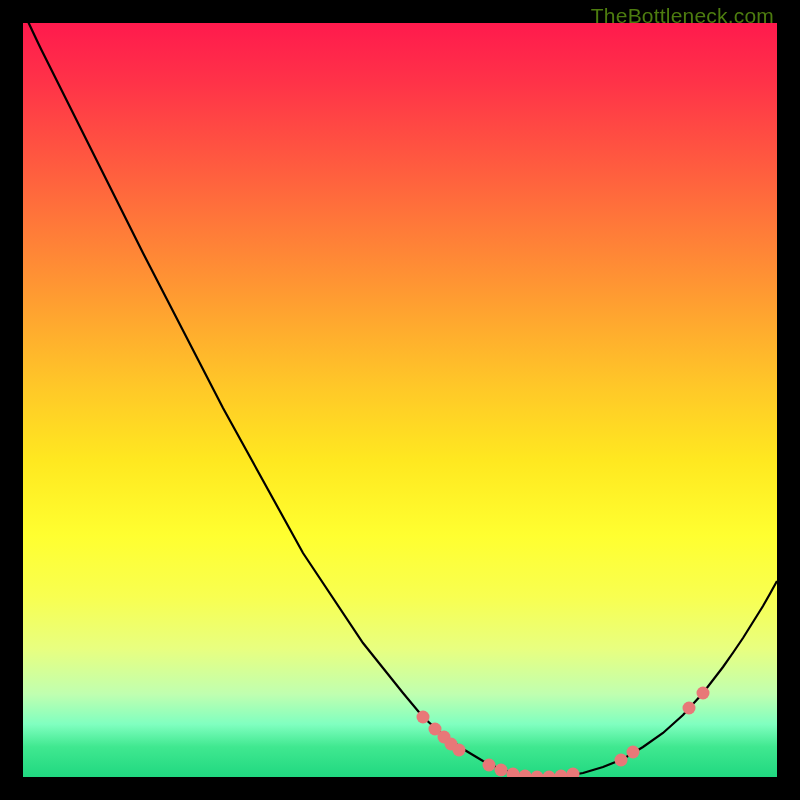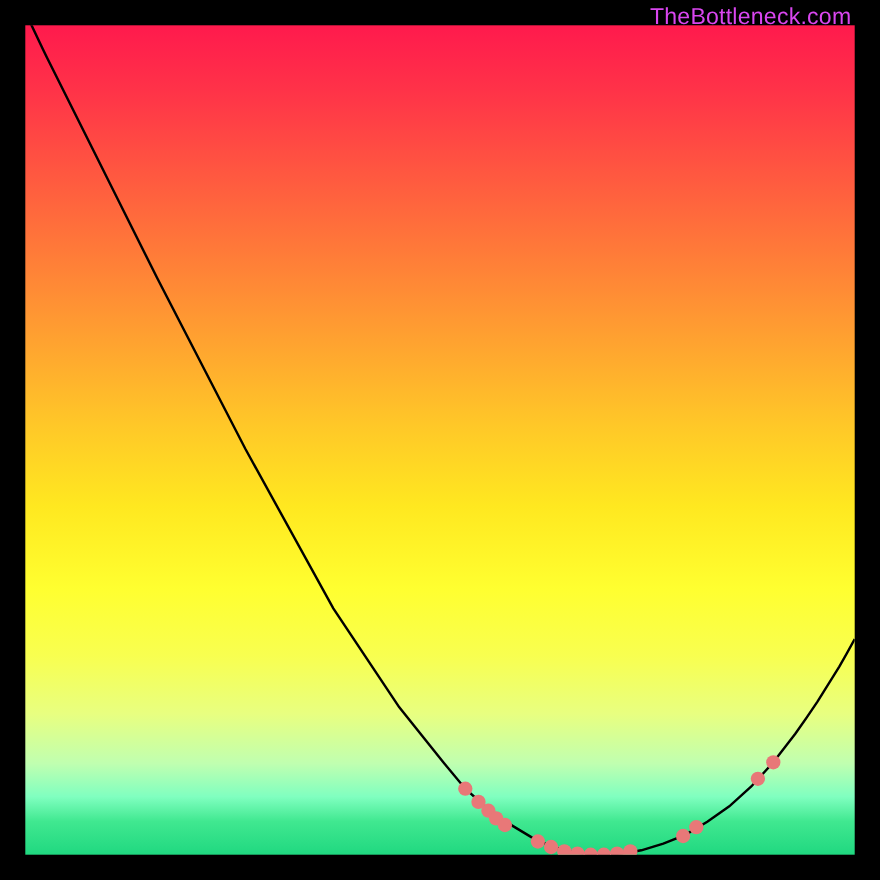--- a/index.html
+++ b/index.html
@@ -1,19 +1,19 @@
 <!DOCTYPE html>
 <html><head>
 <meta charset="utf-8">
 <style>
 *{margin:0;padding:0;box-sizing:border-box}
 body{background:#000;width:800px;height:800px;position:relative;font-family:Arial,sans-serif}
 .frame{position:absolute;top:0;left:0;width:800px;height:800px;background:#000}
 .plot-area{position:absolute;top:23px;left:23px;width:754px;height:754px;background:linear-gradient(to bottom,#ff1a4d 0%,#ff3348 8%,#ff5840 18%,#ff7d38 28%,#ffa230 38%,#ffc728 48%,#ffe820 58%,#ffff30 68%,#f8ff50 76%,#e8ff80 83%,#c0ffb0 89%,#80ffc0 93%,#40e890 96%,#20d880 100%)}
-.watermark{position:absolute;top:4px;right:26px;color:#d946ef;font-size:21px;font-weight:400;letter-spacing:0.2px}
+.watermark{position:absolute;top:4px;right:26px;color:#4d7c0f;font-size:21px;font-weight:400;letter-spacing:0.2px}
 .curve{position:absolute;top:23px;left:23px;width:754px;height:754px;pointer-events:none}
 .curve path{fill:none;stroke:#000;stroke-width:2.2}
 .dot{fill:#e87878;stroke:none}
 </style>
 </head>
 <body>
 
 <div class="frame">
   <div class="plot-area"></div>
   <div class="watermark">TheBottleneck.com</div>

